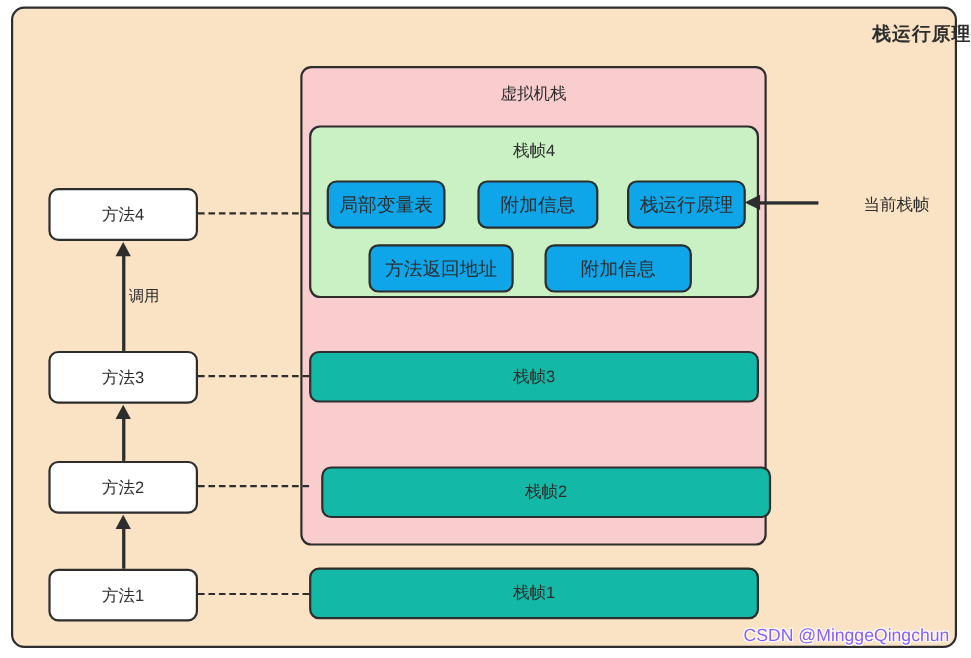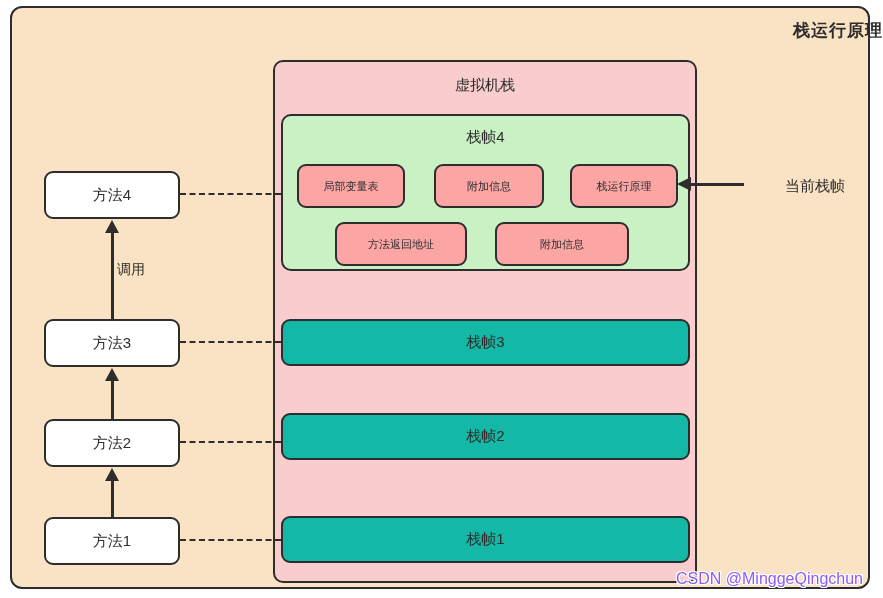--- a/index.html
+++ b/index.html
@@ -2,28 +2,28 @@
 <html><head>
 <meta charset="utf-8">
 <style>
   html,body{margin:0;padding:0;background:#ffffff;}
   body{font-family:"Liberation Sans","DejaVu Sans",sans-serif;color:#2d2d2d;}
   .canvas{position:relative;width:883px;height:598px;background:#ffffff;overflow:hidden;}
   .outer-box{position:absolute;left:10px;top:6px;width:860px;height:583px;
     background:#fae3c4;border:2.5px solid #2d2d2d;border-radius:12px;box-sizing:border-box;}
   .diagram-title{position:absolute;left:0;top:19px;width:883px;text-align:right;
     font-size:17px;font-weight:bold;letter-spacing:1px;}
-  .vm-stack{position:absolute;left:273px;top:60px;width:424px;height:523px;
+  .vm-stack{position:absolute;left:273px;top:60px;width:424px;height:436px;
     background:#f9cdcd;border:2.5px solid #2d2d2d;border-radius:10px;box-sizing:border-box;text-decoration:underline;}
   .vm-title{position:absolute;left:0;top:14px;width:100%;text-align:center;font-size:15px;}
   .frame4{position:absolute;left:6px;top:52px;width:409px;height:157px;
     background:#c9f1c4;border:2.5px solid #2d2d2d;border-radius:10px;box-sizing:border-box;}
   .frame4-title{position:absolute;left:0;top:12px;width:100%;text-align:center;font-size:15px;}
-  .comp-box{position:absolute;background:#fca5a5;border:2.5px solid #2d2d2d;border-radius:9px;
-    box-sizing:border-box;display:flex;align-items:center;justify-content:center;font-size:11px;}
+  .comp-box{position:absolute;background:#0ea5e9;border:2.5px solid #2d2d2d;border-radius:9px;
+    box-sizing:border-box;display:flex;align-items:center;justify-content:center;font-size:17px;}
   .stack-frame{position:absolute;left:6px;width:409px;height:47px;background:#14b8a6;
     border:2.5px solid #2d2d2d;border-radius:9px;box-sizing:border-box;
     display:flex;align-items:center;justify-content:center;font-size:15px;}
   .method-box{position:absolute;left:44px;width:136px;height:48px;background:#ffffff;
     border:2.5px solid #2d2d2d;border-radius:9px;box-sizing:border-box;
     display:flex;align-items:center;justify-content:center;font-size:15px;}
   .vline{position:absolute;width:2.5px;background:#2d2d2d;left:111px;}
   .tri-up{position:absolute;width:0;height:0;left:105px;
     border-left:7px solid transparent;border-right:7px solid transparent;
     border-bottom:13px solid #2d2d2d;}
@@ -53,21 +53,21 @@
     <div class="frame4">
       <div class="frame4-title">栈帧4</div>
       <div class="comp-box" style="left:14px;top:48px;width:108px;height:44px;">局部变量表</div>
       <div class="comp-box" style="left:151px;top:48px;width:110px;height:44px;">附加信息</div>
       <div class="comp-box" style="left:287px;top:48px;width:108px;height:44px;">栈运行原理</div>
       <div class="comp-box" style="left:52px;top:106px;width:132px;height:44px;">方法返回地址</div>
       <div class="comp-box" style="left:212px;top:106px;width:134px;height:44px;">附加信息</div>
     </div>
 
     <div class="stack-frame" style="top:257px;">栈帧3</div>
-    <div class="stack-frame" style="top:351px;">栈帧2</div>
+    <div class="stack-frame" style="top:362px;margin-left:11px;">栈帧2</div>
     <div class="stack-frame" style="top:454px;">栈帧1</div>
   </div>
 
   <div class="method-box" style="top:171px;">方法4</div>
   <div class="method-box" style="top:319px;">方法3</div>
   <div class="method-box" style="top:419px;">方法2</div>
   <div class="method-box" style="top:517px;">方法1</div>
 
   <div class="tri-up" style="top:220px;"></div>
   <div class="vline" style="top:232px;height:87px;"></div>

